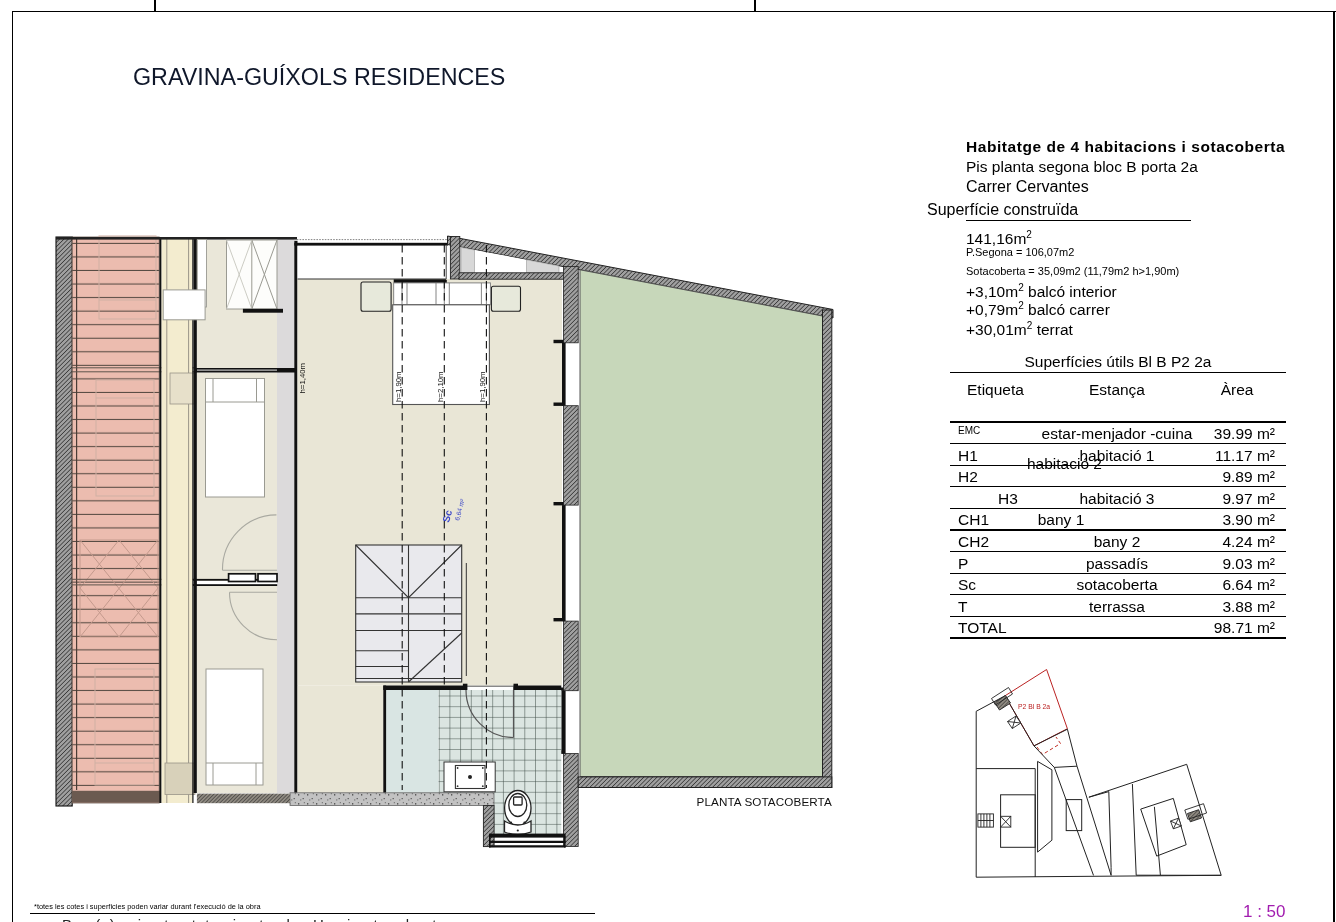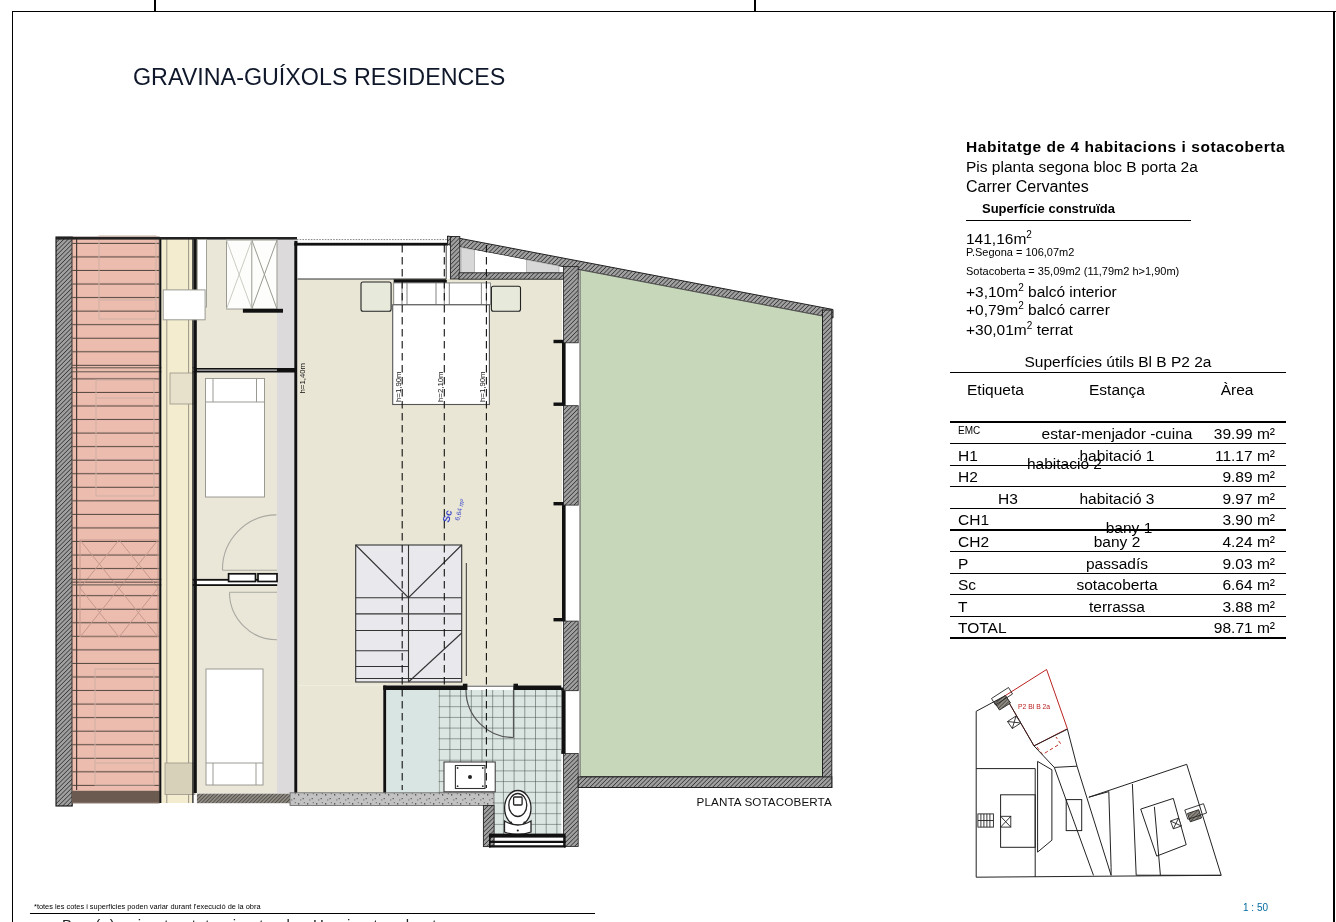--- a/index.html
+++ b/index.html
@@ -22,21 +22,21 @@
 <div class="ln" style="left:754px;top:0;width:2px;height:12px;"></div>
 
 <div class="abs" style="left:133px;top:64px;font-size:23.3px;letter-spacing:0;color:#0f172a;">GRAVINA-GUÍXOLS RESIDENCES</div>
 
 <div class="abs" style="left:966px;top:137.5px;font-size:15.5px;font-weight:bold;letter-spacing:0.55px;">Habitatge de 4 habitacions i sotacoberta</div>
 
 <div class="abs" style="left:966px;top:158px;font-size:15.5px;">Pis planta segona bloc B porta 2a</div>
 
 <div class="abs" style="left:966px;top:178px;font-size:16px;">Carrer Cervantes</div>
 
-<div class="abs" style="left:982px;top:201px;font-size:13px;font-weight:bold;">Superfície construïda</div>
+<div class="abs" style="left:927px;top:201px;font-size:16px;">Superfície construïda</div>
 
 <div class="ln" style="left:966px;top:220px;width:225px;height:1px;"></div>
 
 <div class="abs" style="left:966px;top:229px;font-size:15.5px;">141,16m<sup style="font-size:10px;">2</sup></div>
 
 <div class="abs" style="left:966px;top:246px;font-size:11px;">P.Segona = 106,07m2</div>
 
 <div class="abs" style="left:966px;top:265px;font-size:11px;">Sotacoberta = 35,09m2 (11,79m2 h&gt;1,90m)</div>
 
 <div class="abs" style="left:966px;top:282px;font-size:15.5px;">+3,10m<sup style="font-size:10px;">2</sup> balcó interior</div>
@@ -77,21 +77,21 @@
 
 <div class="abs" style="left:958px;top:468.1px;font-size:15.5px;">H2</div>
 <div class="abs" style="left:1027px;top:455px;width:180px;text-align:left;font-size:15.5px;">habitació 2</div>
 <div class="abs" style="left:1165px;top:468.1px;width:110px;text-align:right;font-size:15.5px;">9.89 m²</div>
 
 <div class="abs" style="left:958px;top:489.7px;font-size:15.5px;margin-left:40px;">H3</div>
 <div class="abs" style="left:1027px;top:489.7px;width:180px;text-align:center;font-size:15.5px;">habitació 3</div>
 <div class="abs" style="left:1165px;top:489.7px;width:110px;text-align:right;font-size:15.5px;">9.97 m²</div>
 
 <div class="abs" style="left:958px;top:511.3px;font-size:15.5px;">CH1</div>
-<div class="abs" style="left:1039px;top:511.3px;width:180px;text-align:center;font-size:15.5px;margin-top:8px;">bany 1</div>
+<div class="abs" style="left:971px;top:511.3px;width:180px;text-align:center;font-size:15.5px;">bany 1</div>
 <div class="abs" style="left:1165px;top:511.3px;width:110px;text-align:right;font-size:15.5px;">3.90 m²</div>
 
 <div class="abs" style="left:958px;top:532.9px;font-size:15.5px;">CH2</div>
 <div class="abs" style="left:1027px;top:532.9px;width:180px;text-align:center;font-size:15.5px;">bany 2</div>
 <div class="abs" style="left:1165px;top:532.9px;width:110px;text-align:right;font-size:15.5px;">4.24 m²</div>
 
 <div class="abs" style="left:958px;top:554.5px;font-size:15.5px;">P</div>
 <div class="abs" style="left:1027px;top:554.5px;width:180px;text-align:center;font-size:15.5px;">passadís</div>
 <div class="abs" style="left:1165px;top:554.5px;width:110px;text-align:right;font-size:15.5px;">9.03 m²</div>
 
@@ -474,15 +474,15 @@
         <polygon points="1187.5,813.5 1198.7,809.7 1201.5,818 1190.3,821.8" fill="url(#hatd)"></polygon>
         <polygon points="1184.8,810 1203.5,803.7 1206.6,813 1187.9,819.3" fill="none"></polygon>
       </g>
 </g>
 </svg>
 
 <div class="abs" style="left:34px;top:902px;font-size:7.4px;">*totes les cotes i superficies poden variar durant l'execució de la obra</div>
 
 <div class="ln" style="left:30px;top:912.5px;width:565px;height:1.4px;"></div>
 
-<div class="abs" style="left:1243px;top:902px;font-size:10px;color:#0369a1;">1 : 50</div>
+<div class="abs" style="left:1243px;top:902px;font-size:17px;color:#a21caf;">1 : 50</div>
 
 <div class="abs" style="left:62px;top:916px;width:1230px;height:6px;overflow:hidden;font-size:15px;color:#222;letter-spacing:9.5px;">B () i t tt i t l H i t d t</div>
 
 </body></html>

